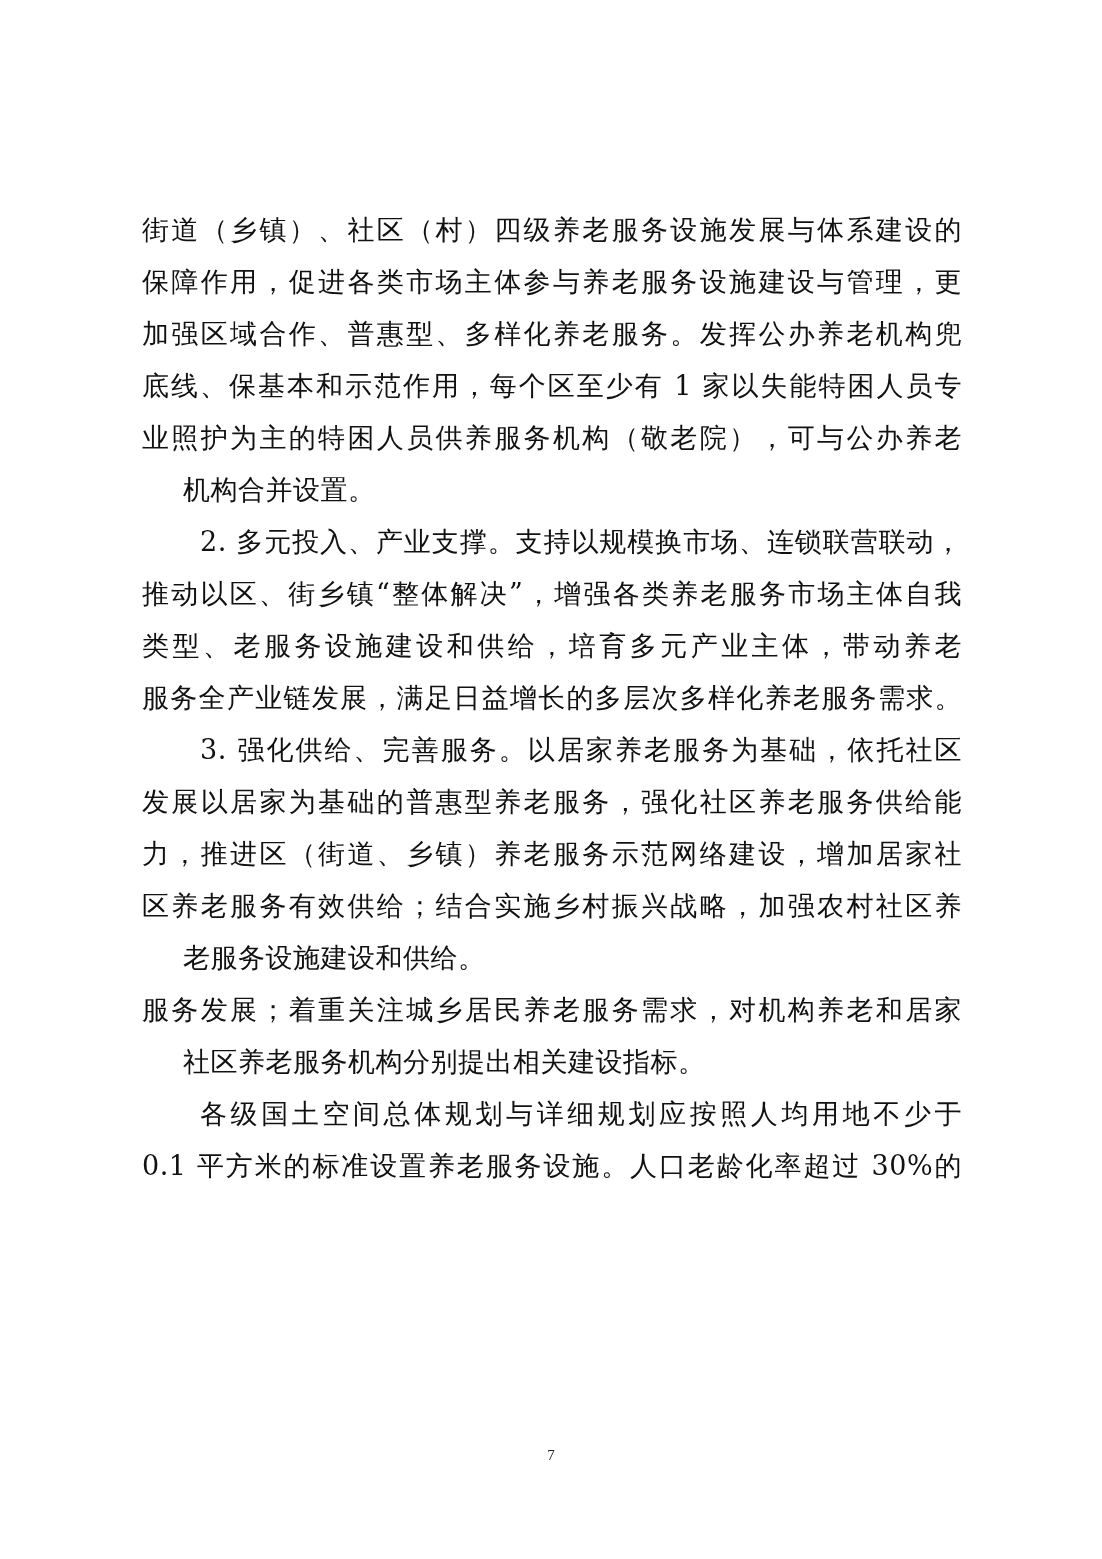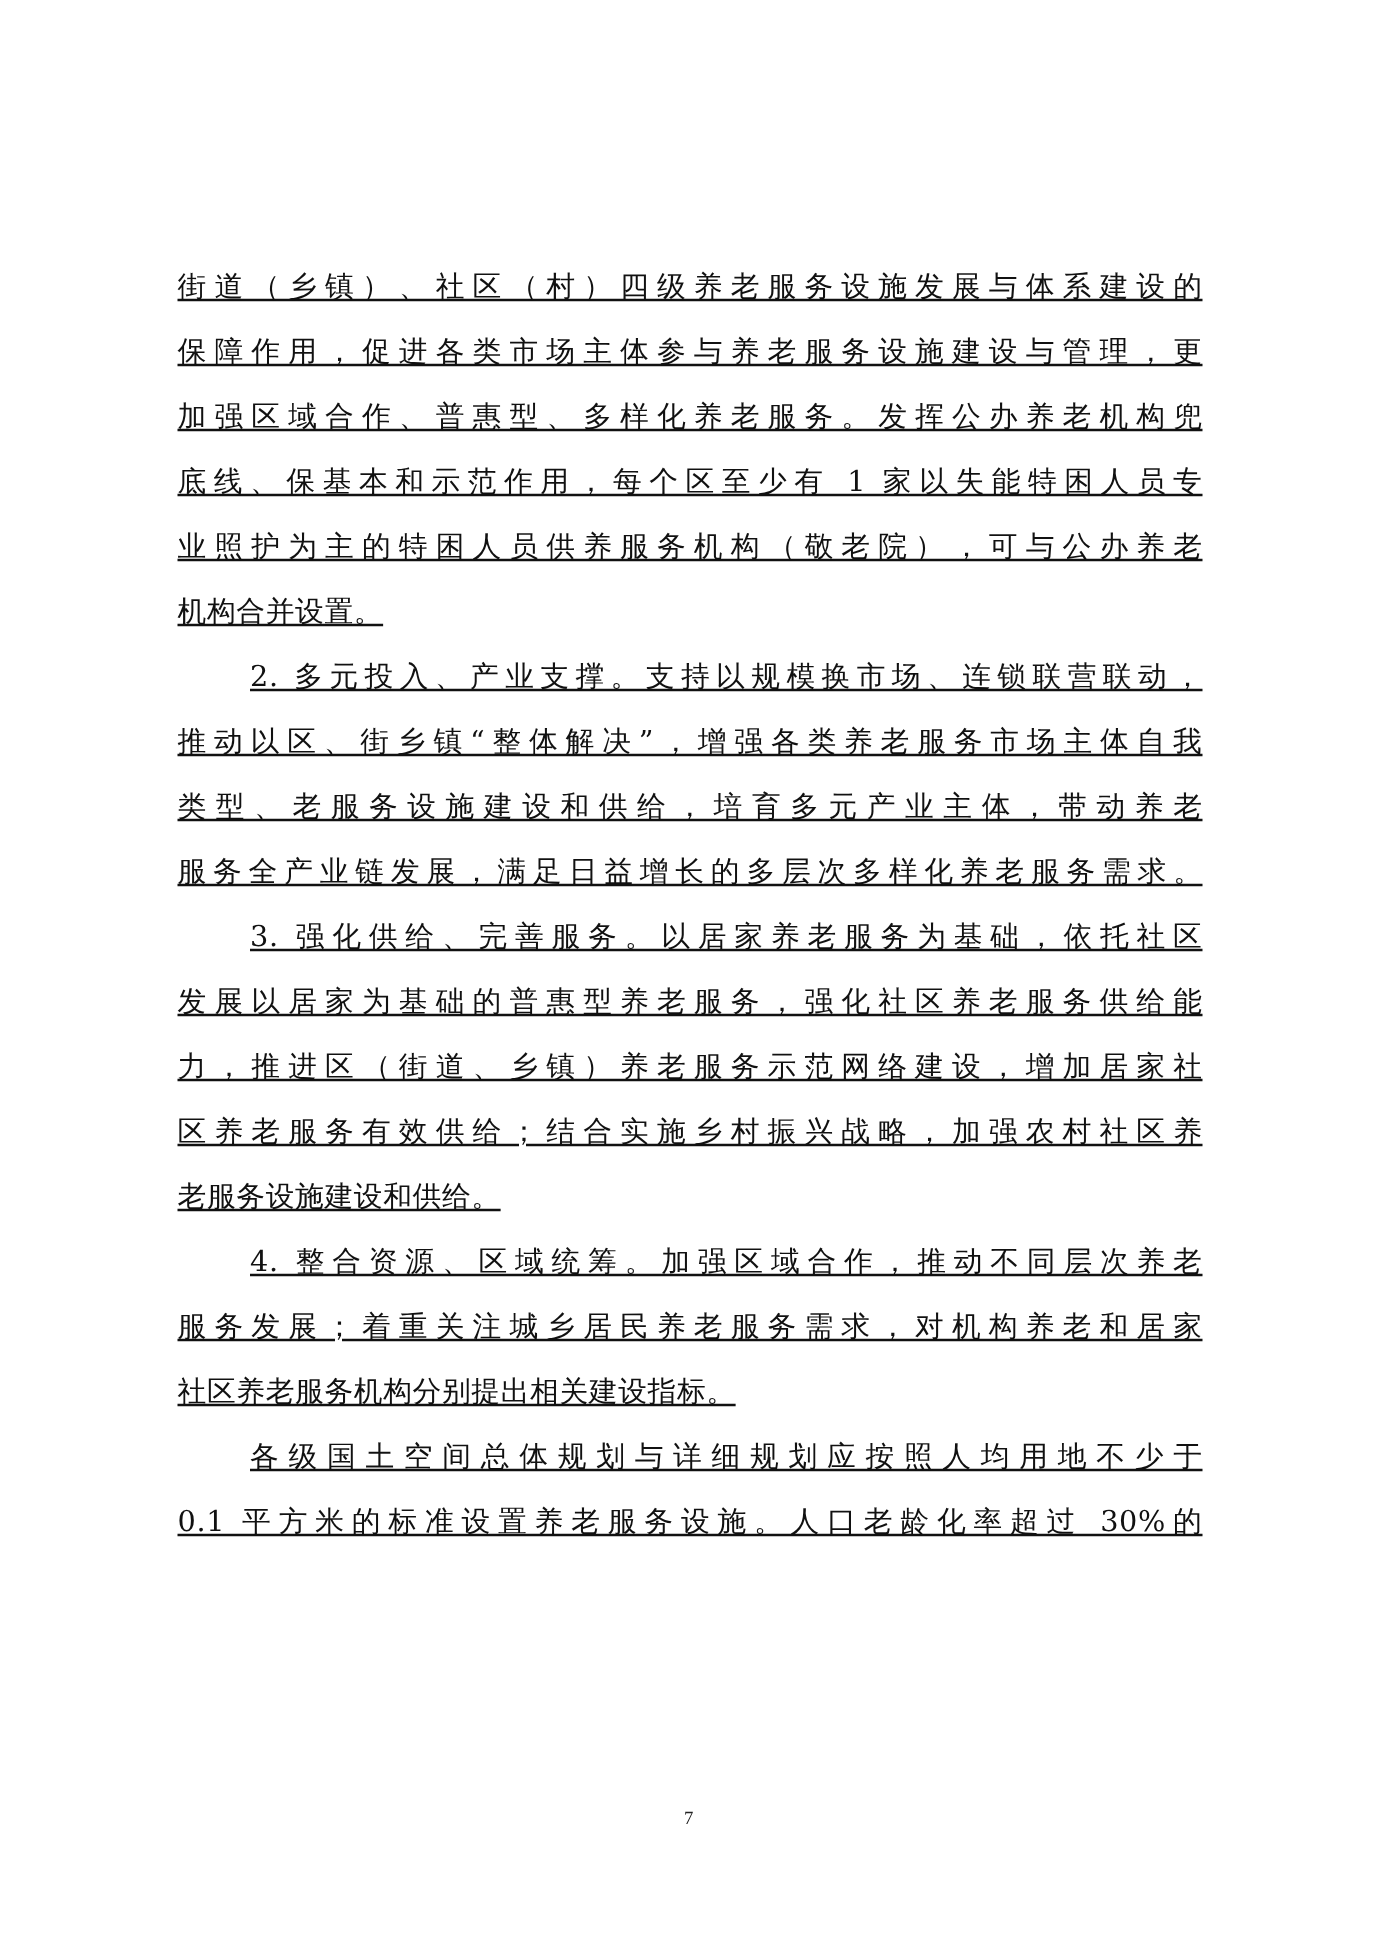--- a/index.html
+++ b/index.html
@@ -4,26 +4,25 @@
 <style>
   html, body { margin: 0; padding: 0; background: #ffffff; }
   body { width: 1102px; height: 1559px; position: relative; overflow: hidden; }
   .page {
     position: absolute; left: 142px; top: 204px; width: 820px;
     font-family: "DejaVu Serif", "Liberation Serif", serif;
     color: #111111;
   }
   .line {
     display: block; height: 52px; line-height: 52px;
-    font-size: 23px; white-space: nowrap;
+    font-size: 27px; white-space: nowrap;
     text-align: justify; text-align-last: justify;
     letter-spacing: 0.5px;
-    text-decoration: underline;
   }
-  .line.last { text-align-last: left; }
+  .line.last { text-align-last: left; margin-left: 41px; }
   .line.indent { padding-left: 58px; }
   .heading { font-weight: bold; padding-left: 70px; text-align-last: left; }
   .page-number {
     position: absolute; left: 0; width: 1102px; top: 1447px;
     text-align: center; font-family: "Liberation Serif", serif;
     font-size: 15px; color: #222;
   }
 </style>
 </head>
 <body>
@@ -48,21 +47,20 @@
 
   <div>
     <span class="line indent">3. 强化供给、完善服务。以居家养老服务为基础，依托社区</span>
     <span class="line">发展以居家为基础的普惠型养老服务，强化社区养老服务供给能</span>
     <span class="line">力，推进区（街道、乡镇）养老服务示范网络建设，增加居家社</span>
     <span class="line">区养老服务有效供给；结合实施乡村振兴战略，加强农村社区养</span>
     <span class="line last">老服务设施建设和供给。</span>
   </div>
 
   <div>
-    <span class="line indent">4. 整合资源、区域统筹。加强区域合作，推动不同层次养老</span>
     <span class="line">服务发展；着重关注城乡居民养老服务需求，对机构养老和居家</span>
     <span class="line last">社区养老服务机构分别提出相关建设指标。</span>
   </div>
 
 
   <div>
     <span class="line indent">各级国土空间总体规划与详细规划应按照人均用地不少于</span>
     <span class="line">0.1 平方米的标准设置养老服务设施。人口老龄化率超过 30%的</span>
   </div>
 </div>

